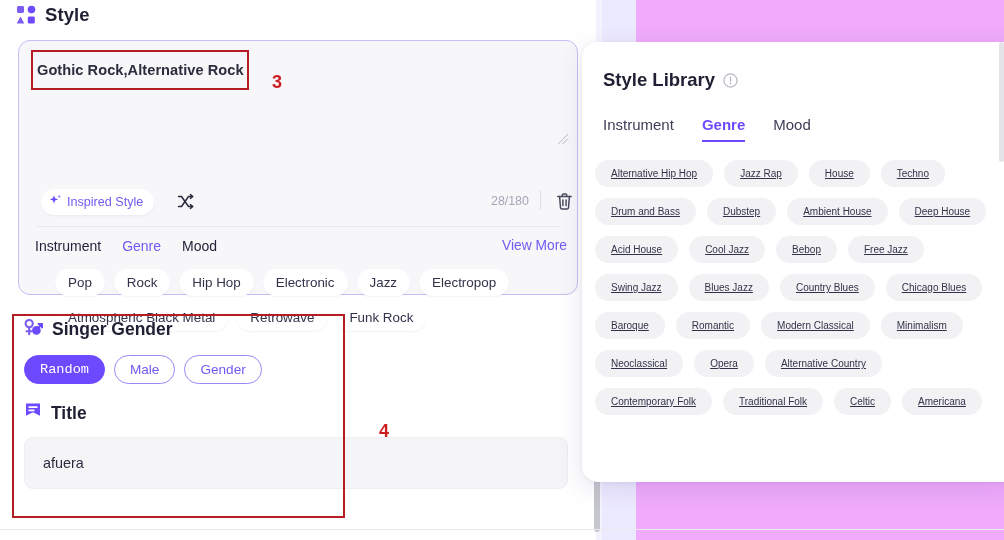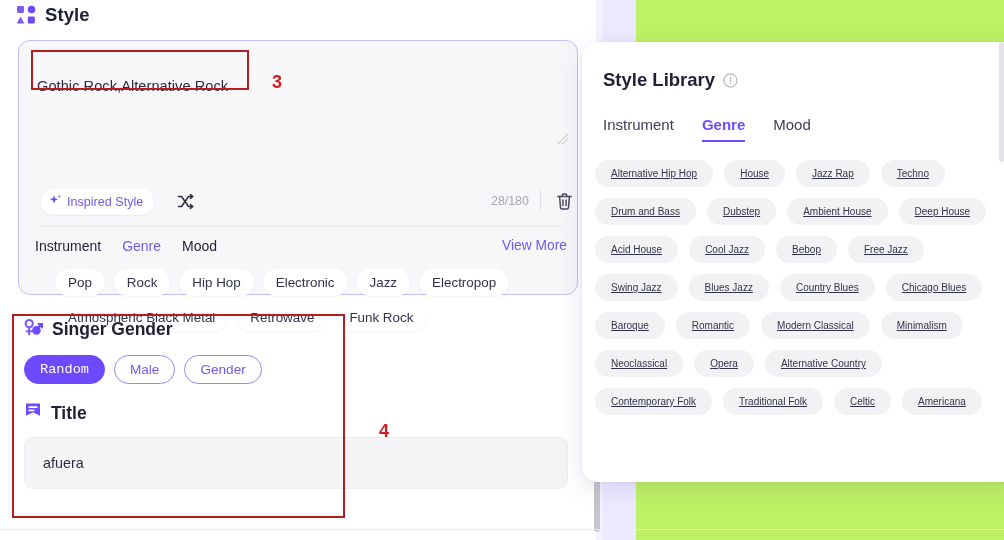--- a/index.html
+++ b/index.html
@@ -2,21 +2,21 @@
 <html><head>
 <meta charset="utf-8">
 <style>
   * { box-sizing: border-box; margin: 0; padding: 0; }
   html, body {
     width: 1004px; height: 540px;
     background: #ffffff;
     font-family: "Liberation Sans", sans-serif;
     overflow: hidden;
   }
-  #root { position: relative; width: 1004px; height: 540px; background:#bef264; }
+  #root { position: relative; width: 1004px; height: 540px; background:#f0abfc; }
 
   
   .lavender-col {
     position: absolute; left: 602px; top: 0; width: 34px; height: 540px;
     background: #eceaff;
   }
   .lavender-col2 {
     position: absolute; left: 596px; top: 0; width: 8px; height: 540px;
     background: #f4f3fd;
   }
@@ -32,21 +32,21 @@
   .style-head .ttl {
     font-size: 18.5px; font-weight: bold; color: #1f2033; letter-spacing: .1px;
   }
   .icon-grid { width: 20px; height: 20px; display:block; }
 
   
   .style-card {
     position: absolute; left: 18px; top: 40px; width: 560px; height: 255px;
     border: 1px solid #c9bdf5; border-radius: 12px; background: #f7f7fa;
   }
-  .ta-wrap { position:absolute; left: 0; top: 16px; width: 560px; height: 106px; }
+  .ta-wrap { position:absolute; left: 0; top: 0; width: 560px; height: 106px; font-weight: bold; }
   .ta-text {
     position: absolute; left: 18px; top: 21px;
     font-size: 14.6px; color: #2b2c3d; letter-spacing: .05px;
   }
   .resize-handle {
     position:absolute; right: 8px; top: 92px; width: 12px; height: 12px;
   }
   .resize-handle svg { display:block; }
 
   .chip-row {
@@ -300,22 +300,22 @@
 
     <div class="lib-tabs">
       <span class="t">Instrument</span>
       <span class="t active">Genre</span>
       <span class="t">Mood</span>
     </div>
 
     <div class="lib-tags">
       <div class="r">
         <span class="ltag">Alternative Hip Hop</span>
+        <span class="ltag">Jazz Rap</span>
         <span class="ltag">House</span>
-        <span class="ltag">Jazz Rap</span>
         <span class="ltag">Techno</span>
       </div>
       <div class="r">
         <span class="ltag">Drum and Bass</span>
         <span class="ltag">Dubstep</span>
         <span class="ltag">Ambient House</span>
         <span class="ltag">Deep House</span>
       </div>
       <div class="r">
         <span class="ltag">Acid House</span>

